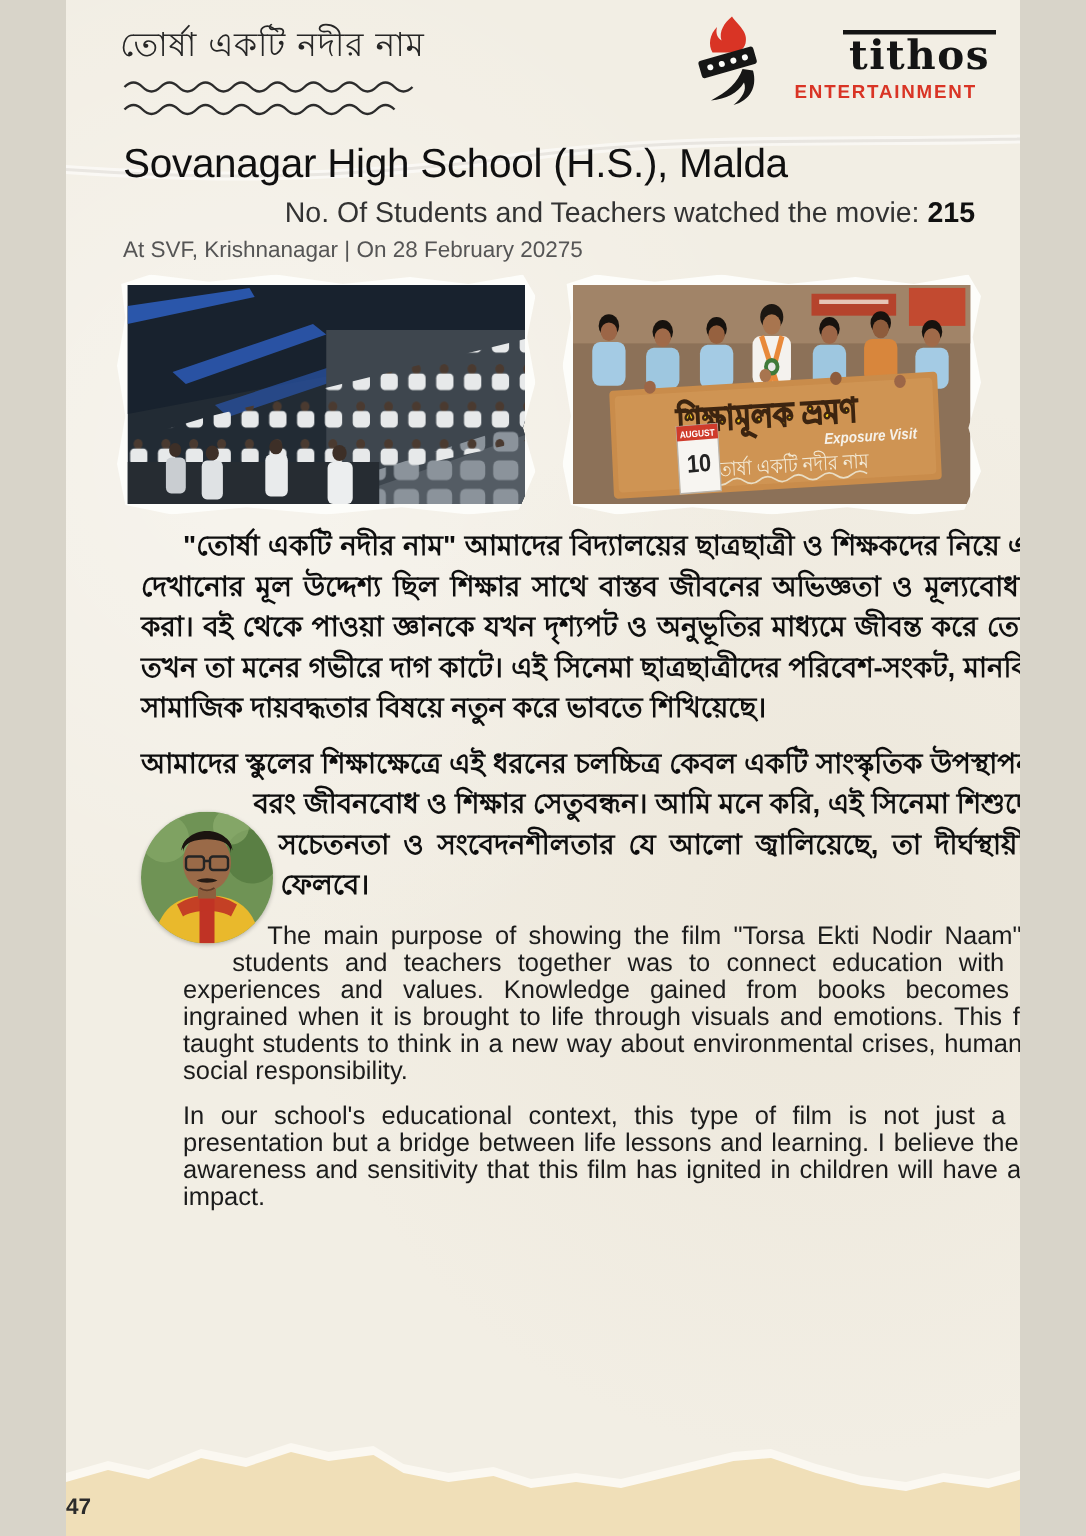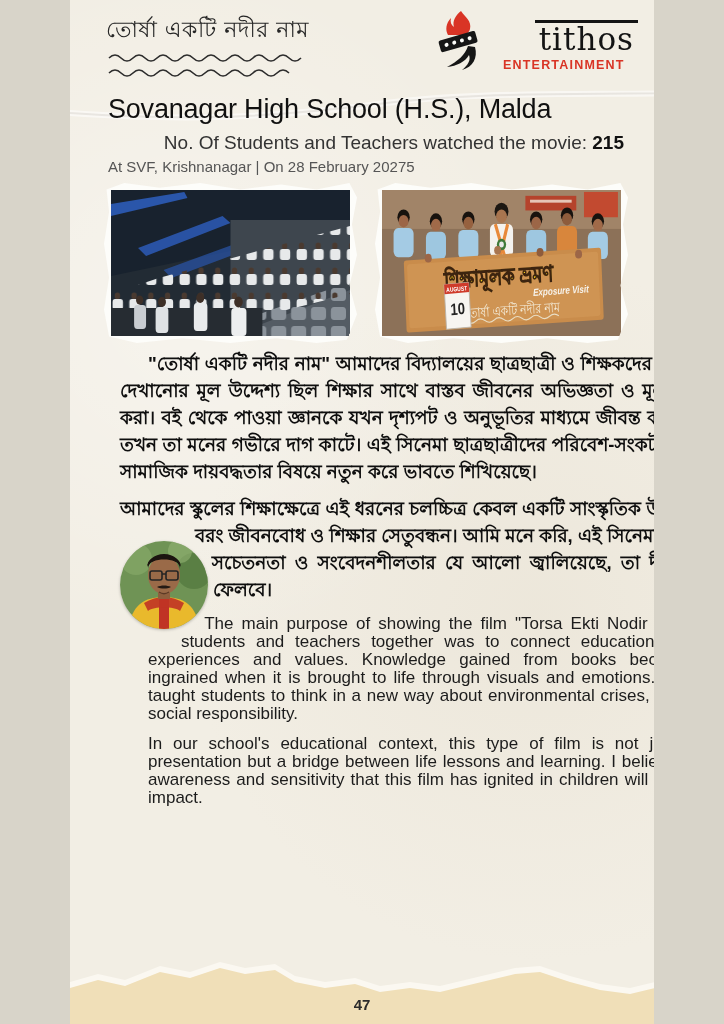--- a/index.html
+++ b/index.html
@@ -1,39 +1,39 @@
 <!DOCTYPE html>
 <html><head>
 <meta charset="utf-8">
 <style>
   * { margin:0; padding:0; box-sizing:border-box; }
   html,body { background:#d8d4c9; }
   .page {
-    position:relative; width:584px; height:1024px; margin:0 auto;
+    position:relative; width:636px; height:1024px; margin:0 auto;
     background:
       radial-gradient(circle at 20% 30%, rgba(255,255,255,.35), rgba(255,255,255,0) 40%),
       radial-gradient(circle at 80% 60%, rgba(220,210,190,.25), rgba(255,255,255,0) 45%),
       #f2eee4;
     font-family:"Liberation Sans", sans-serif;
     overflow:hidden; color:#1d1d1d;
   }
   
   .top-tear { position:absolute; top:66px; left:0; width:724px; height:60px; pointer-events:none; }
 
   
   .hand-title { position:absolute; top:12px; left:36px; width:230px; }
   .hand-title .bn {
     font-family:"DejaVu Serif", serif; font-size:22px; color:#262626; letter-spacing:.5px;
   }
   .hand-title svg { display:block; margin-top:2px; }
 
   .logo { position:absolute; top:10px; right:16px; display:flex; align-items:flex-start; gap:4px; }
   .logo .txt { display:flex; flex-direction:column; align-items:center; margin-top:10px; }
   .logo .brand {
-    font-family:"DejaVu Serif", serif; font-weight:normal; font-size:31px; line-height:1;
+    font-family:"DejaVu Serif", serif; font-weight:bold; font-size:27px; line-height:1;
     color:#141414; border-top:3.5px solid #141414; padding:1px 4px 0 4px; letter-spacing:1px;margin-left:45px;
   }
   .logo .tag { font-size:12.5px; font-weight:bold; color:#d93425; letter-spacing:1.2px; margin-top:3px; }
 
   
   .school { position:absolute; top:94px; left:38px; right:30px; }
   .school h1 { font-size:27px; font-weight:normal; color:#101010; letter-spacing:-.2px; }
   .school .line2 { font-size:19px; color:#333; margin-top:7px;text-align:right; }
   .school .line2 b { color:#111; }
   .school .line3 { font-size:15px; color:#555; margin-top:4px; }
@@ -67,21 +67,21 @@
   .avatar {
     position:relative; top:46px; width:88px; height:88px; border-radius:50%;
     overflow:hidden; box-shadow:0 1px 3px rgba(0,0,0,.25);
   }
   .avatar svg { display:block; }
   .signature { margin-top:20px; margin-right:10px; text-align:right;
     font-size:18px; font-weight:bold; color:#111; }
 
   
   .footer-tear { position:absolute; left:0; bottom:0; width:724px; height:84px; pointer-events:none; }
-  .page-num { position:absolute; left:0; right:0; bottom:11px; text-align:center;
+  .page-num { position:absolute; left:0; right:0; bottom:11px; text-align:left;
     font-size:15px; font-weight:bold; color:#2b2b2b; }
 </style>
 </head>
 <body>
 
 <div class="page">
 
   <svg class="top-tear" viewBox="0 0 724 60">
     <path d="M0 44 C90 50 170 52 300 36 C430 18 560 30 724 20 L724 26 C560 36 430 24 302 42 C172 58 90 56 0 50 Z" fill="rgba(255,255,255,.55)"></path>
     <path d="M0 47 C90 53 170 55 300 39 C430 21 560 33 724 23" fill="none" stroke="rgba(90,80,60,.10)" stroke-width="2"></path>

